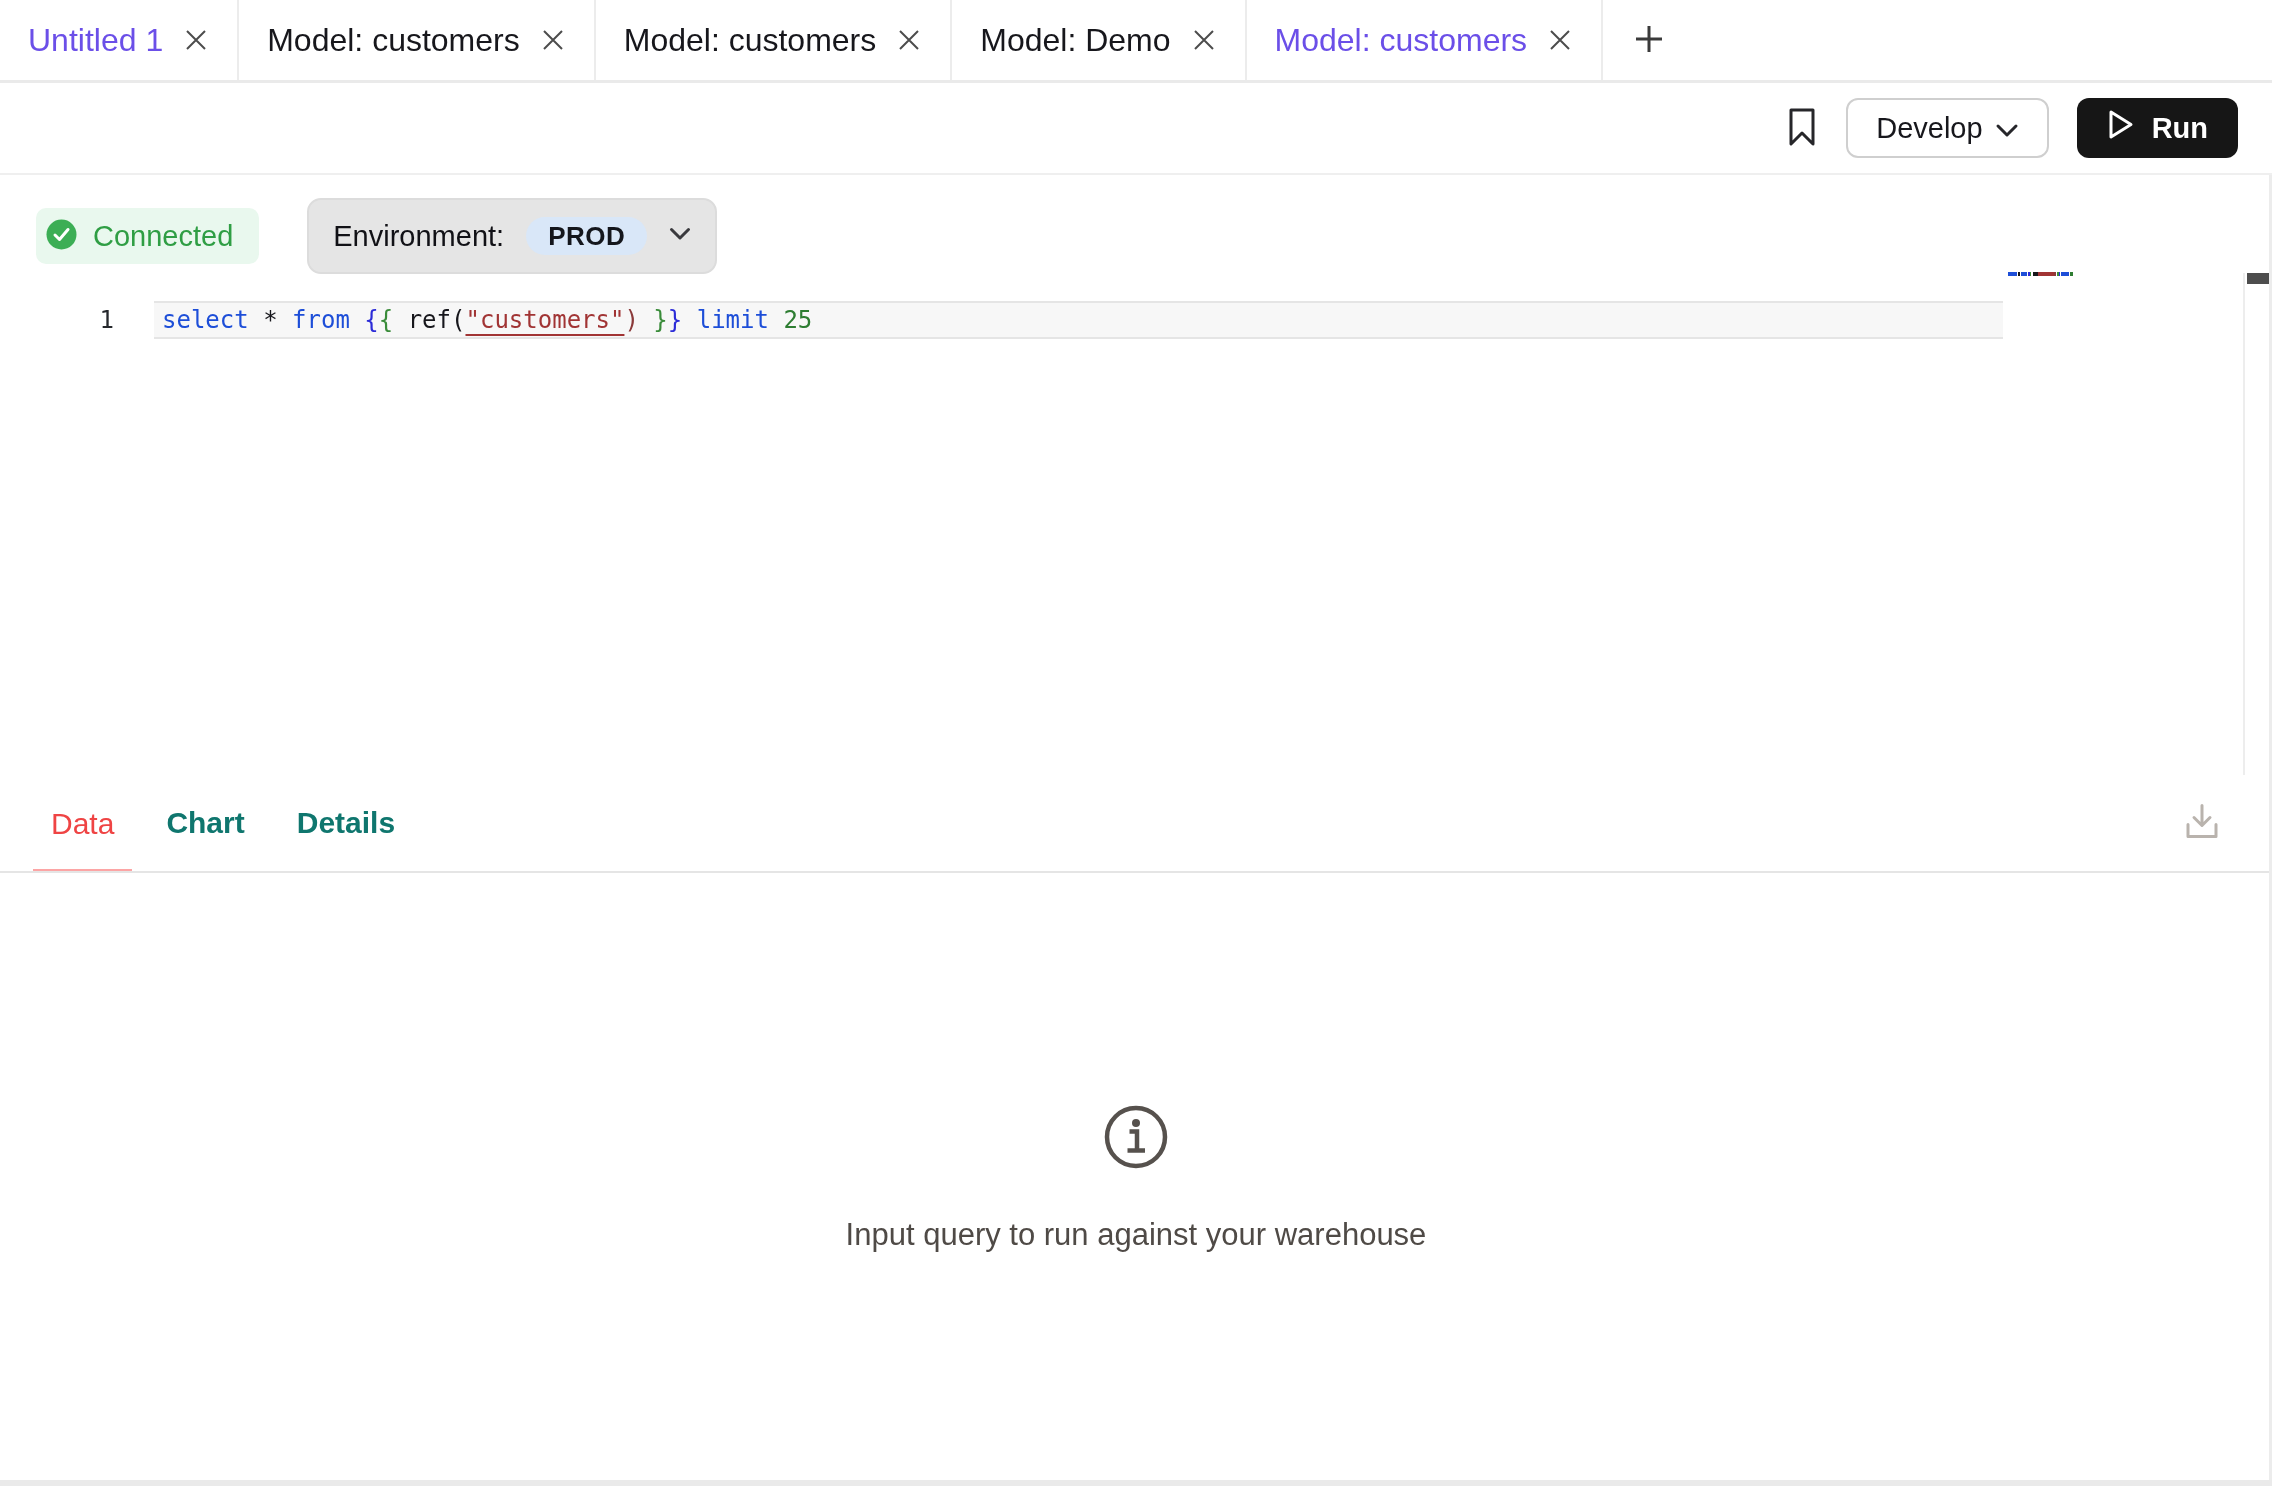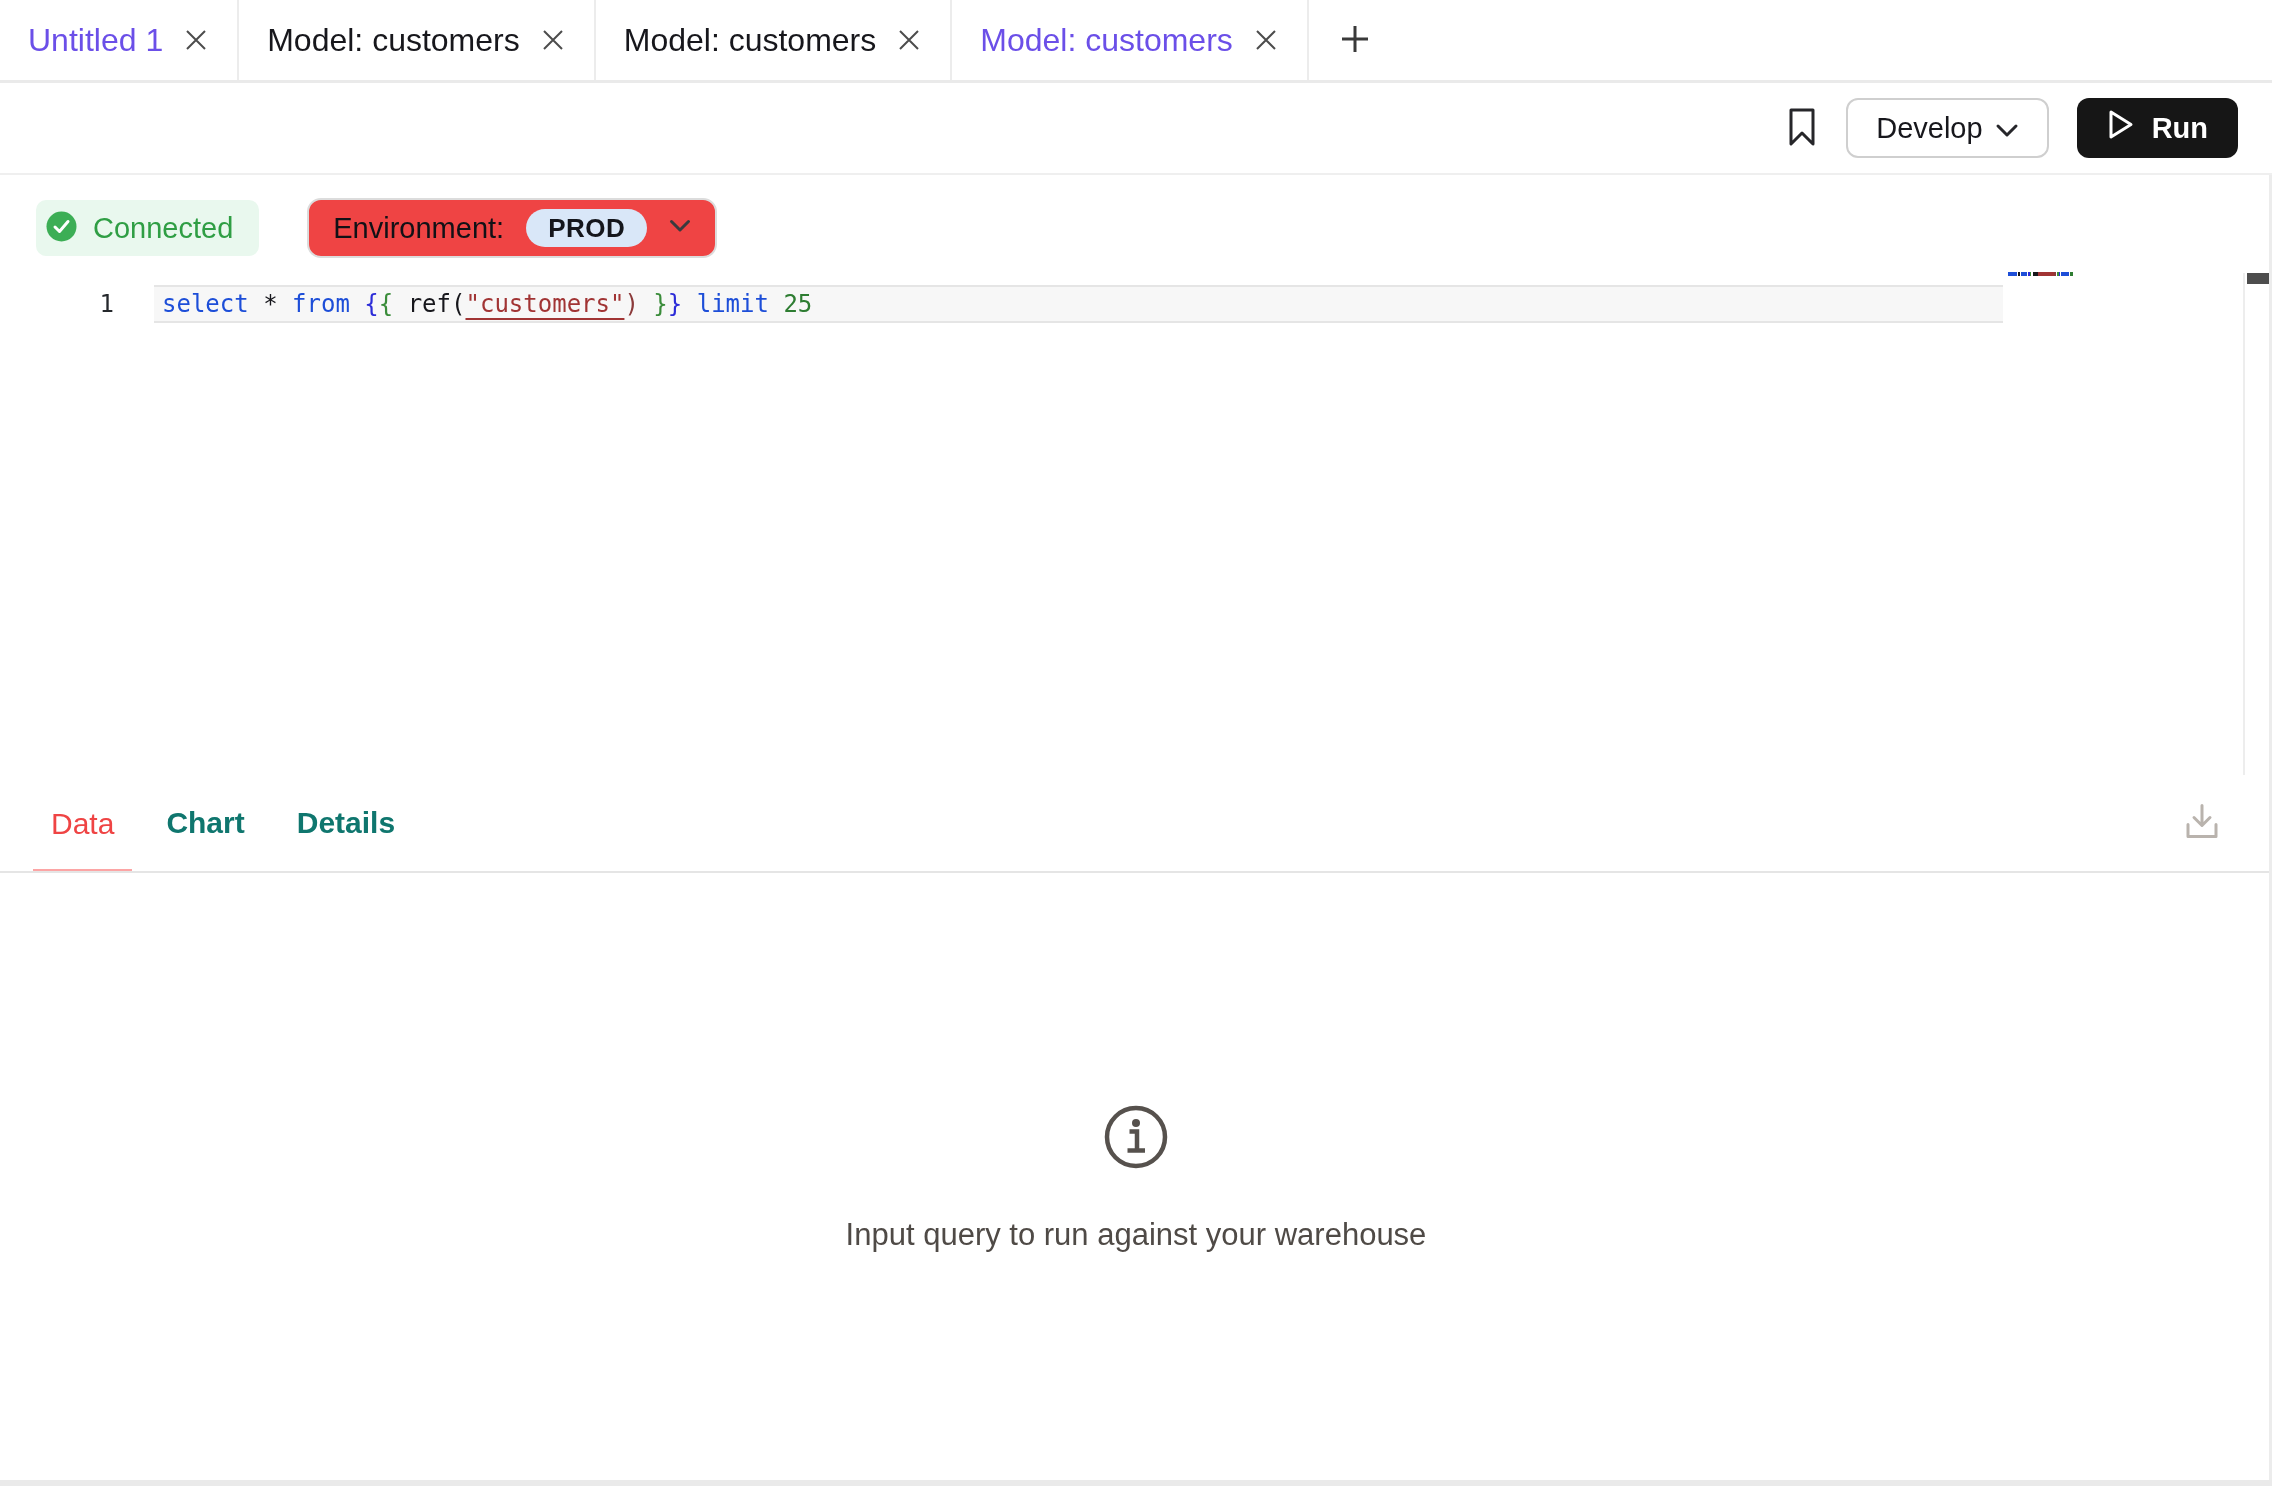--- a/index.html
+++ b/index.html
@@ -17,21 +17,21 @@
   
   .toolbar{height:90px;display:flex;align-items:center;justify-content:flex-end;gap:28px;padding-right:34px;border-bottom:2px solid #efefef;background:#fff;}
   .develop-btn{display:flex;align-items:center;gap:12px;height:60px;padding:0 28px;border:2px solid #cfcfcf;border-radius:12px;background:#fff;font-size:29px;color:#17171c;font-family:"Liberation Sans",sans-serif;cursor:pointer;}
   .run-btn{display:flex;align-items:center;gap:18px;height:60px;padding:0 30px;border:none;border-radius:12px;background:#161616;color:#fff;font-size:29px;font-weight:600;font-family:"Liberation Sans",sans-serif;cursor:pointer;}
 
   
   .editor{position:relative;height:600px;background:#fff;}
   .env-row{display:flex;align-items:center;gap:48px;padding:23px 0 0 36px;}
   .connected{display:flex;align-items:center;gap:16px;height:56px;padding:0 26px 0 10px;background:#e9f8ee;border-radius:10px;}
   .connected-label{font-size:29px;color:#2f9e44;}
-  .env-select{display:flex;align-items:center;gap:22px;height:48px;padding:4px 24px;border:2px solid #dcdcdc;border-radius:14px;background:#ef4444;cursor:pointer;}
+  .env-select{display:flex;align-items:center;gap:22px;height:48px;padding:12px 24px;border:2px solid #dcdcdc;border-radius:14px;background:#e5e5e5;cursor:pointer;}
   .env-label{font-size:29px;color:#111116;}
   .prod-pill{display:flex;align-items:center;height:38px;padding:0 22px;background:#d9e7f8;border-radius:19px;font-size:26px;font-weight:600;color:#14161c;letter-spacing:.5px;}
 
   .code-row{position:relative;margin-top:27px;height:38px;font-family:"DejaVu Sans Mono",monospace;font-size:24px;line-height:38px;}
   .line-bg{position:absolute;left:154px;right:269px;top:0;bottom:0;background:#f7f7f7;border-top:2px solid #e5e5e5;border-bottom:2px solid #e5e5e5;box-sizing:border-box;}
   .gutter{position:absolute;left:0;top:0;width:114px;text-align:right;color:#25282c;}
   .code-content{position:absolute;left:162px;top:0;white-space:pre;}
   .tk-kw{color:#1d4ed8;}
   .tk-op{color:#17171c;}
   .tk-br1{color:#2c2cd8;}
@@ -86,20 +86,28 @@
         </span>
       </div>
       <div class="tab">
         <span class="tab-label">Model: customers</span>
         <span style="display: flex;">
           <svg width="26" height="26" viewBox="0 0 26 26">
             <path d="M4 4 L22 22 M22 4 L4 22" stroke="#4c4c4c" stroke-width="2" fill="none"></path>
           </svg>
         </span>
       </div>
+      <div class="tab">
+        <span class="tab-label">Model: Demo</span>
+        <span style="display: flex;">
+          <svg width="26" height="26" viewBox="0 0 26 26">
+            <path d="M4 4 L22 22 M22 4 L4 22" stroke="#4c4c4c" stroke-width="2" fill="none"></path>
+          </svg>
+        </span>
+      </div>
       <div class="tab active">
         <span class="tab-label">Model: customers</span>
         <span style="display: flex;">
           <svg width="26" height="26" viewBox="0 0 26 26">
             <path d="M4 4 L22 22 M22 4 L4 22" stroke="#4c4c4c" stroke-width="2" fill="none"></path>
           </svg>
         </span>
       </div>
       <button class="add-tab" id="add-tab">
       <span>

